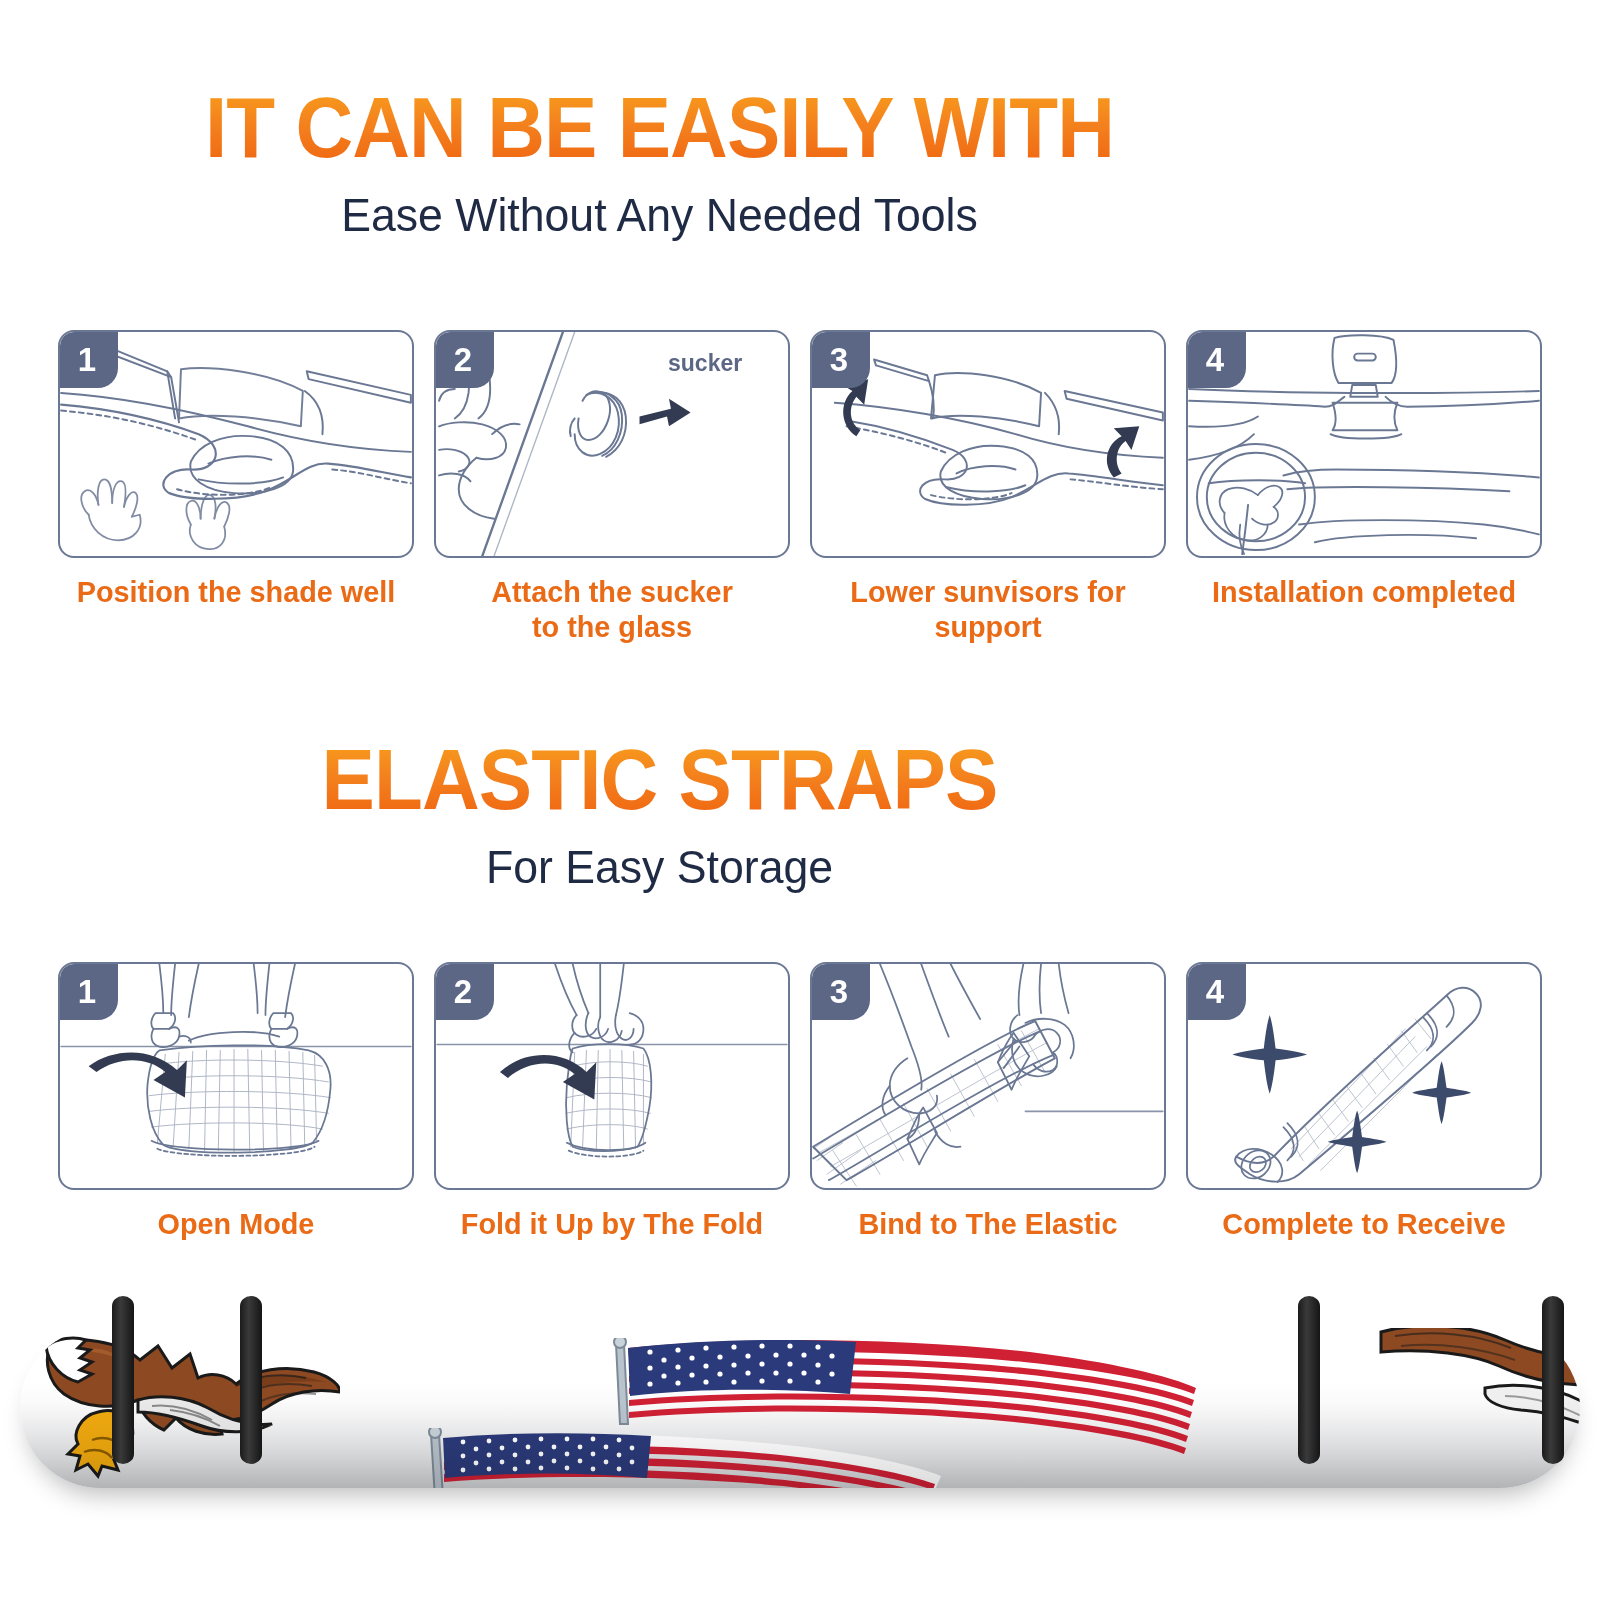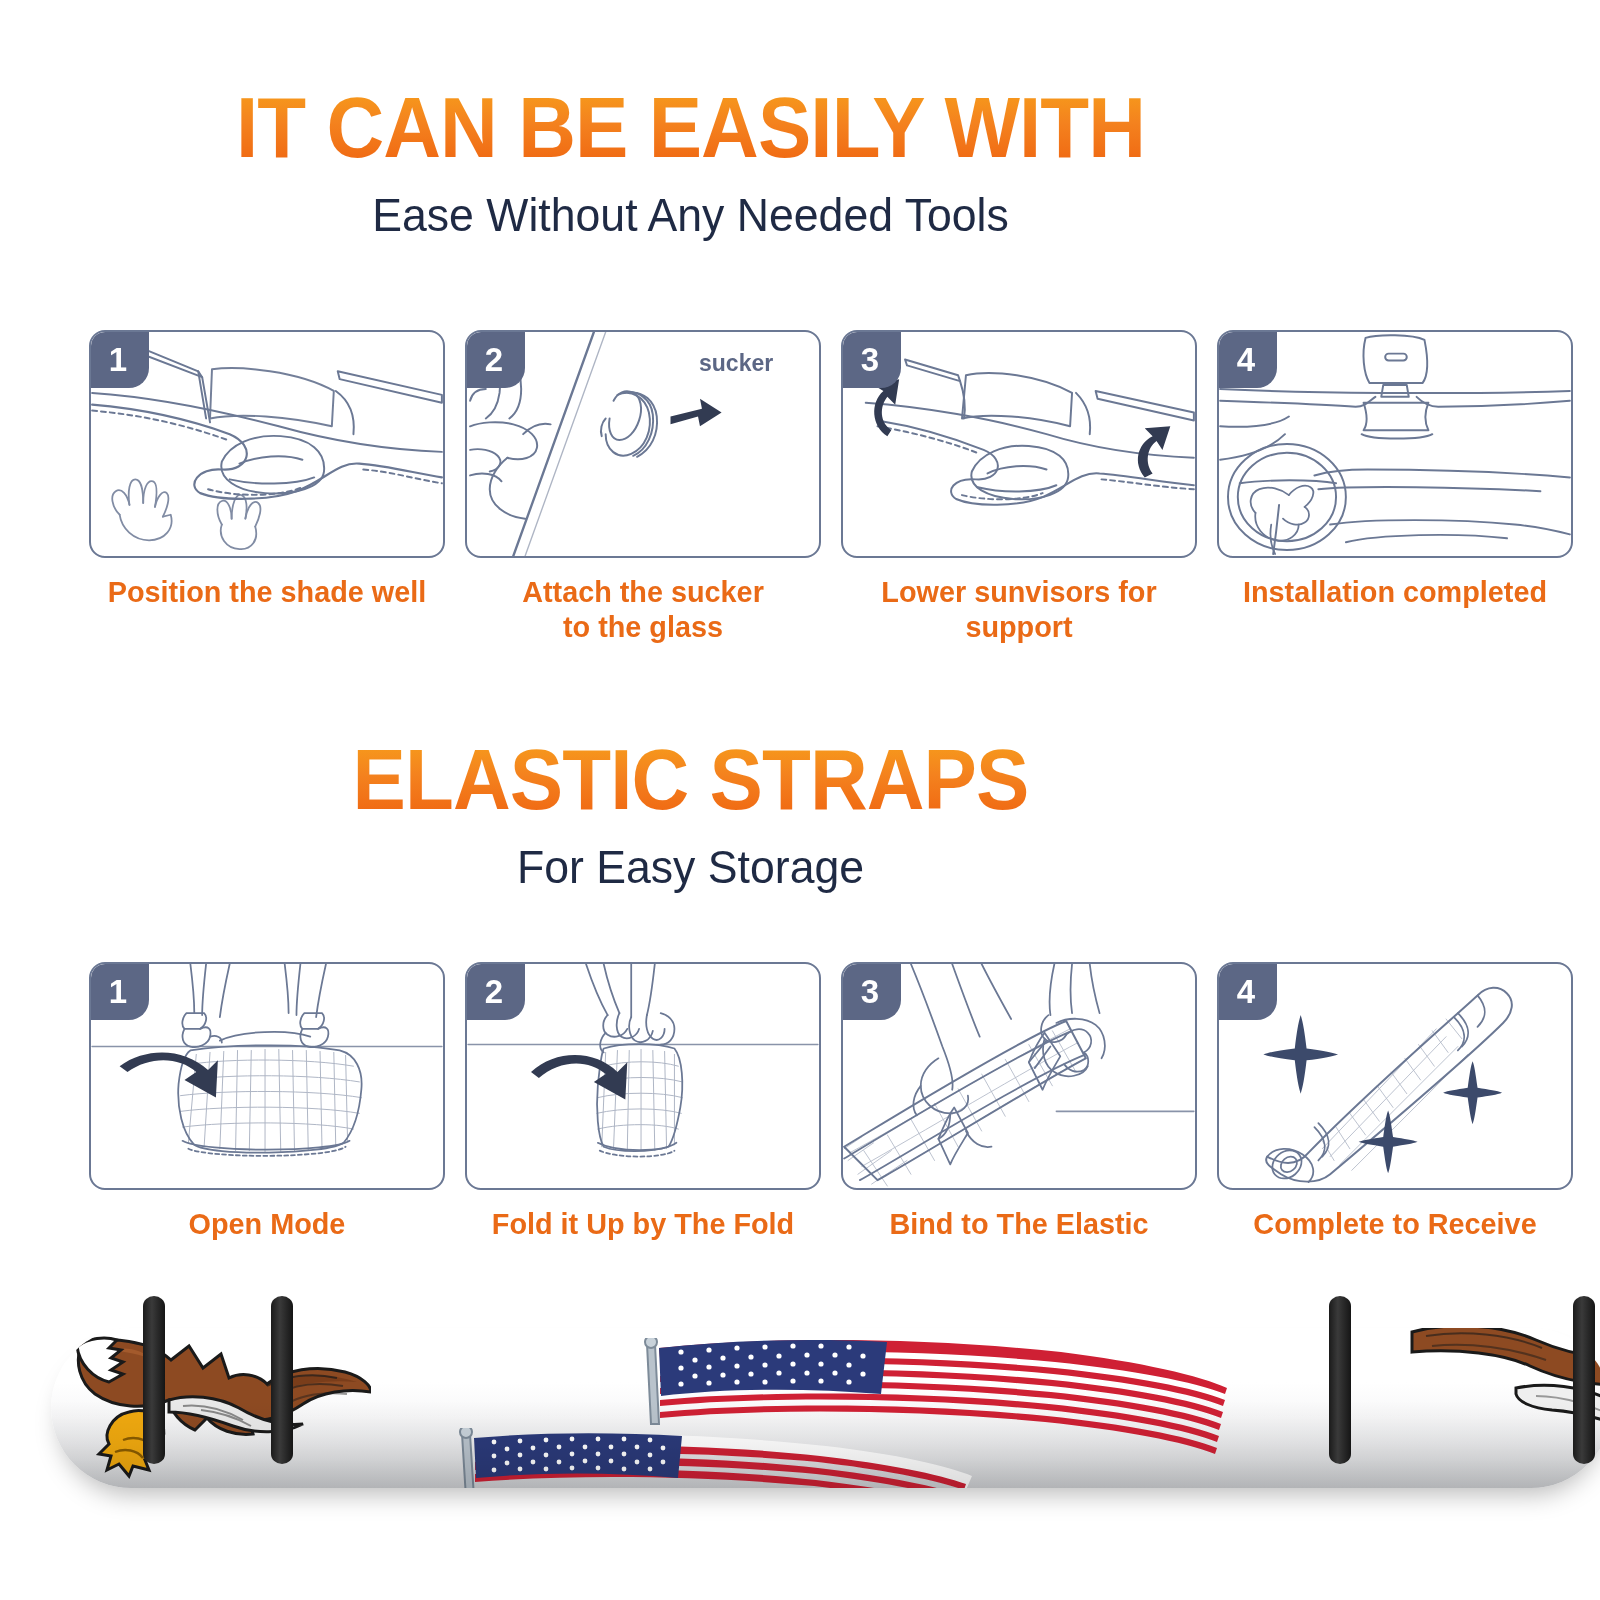--- a/index.html
+++ b/index.html
@@ -2,21 +2,21 @@
 <html><head>
 <meta charset="utf-8">
 <style>
   * { box-sizing: border-box; margin: 0; padding: 0; }
   html, body {
     width: 1600px; height: 1600px;
     background: #ffffff;
     font-family: "Liberation Sans", sans-serif;
     overflow: hidden;
   }
-  .page { position: relative; width: 1319px; height: 1600px; background: #fff; margin-left: 31px; }
+  .page { position: relative; width: 1319px; height: 1600px; background: #fff; }
 
   
   .sec-head { width: 100%; text-align: center; }
   .sec-title {
     font-family: "Liberation Sans Narrow", "Liberation Sans", sans-serif;
     font-weight: bold;
     font-size: 86px;
     letter-spacing: -1px;
     line-height: 1.0;
     transform: scaleX(0.93);

